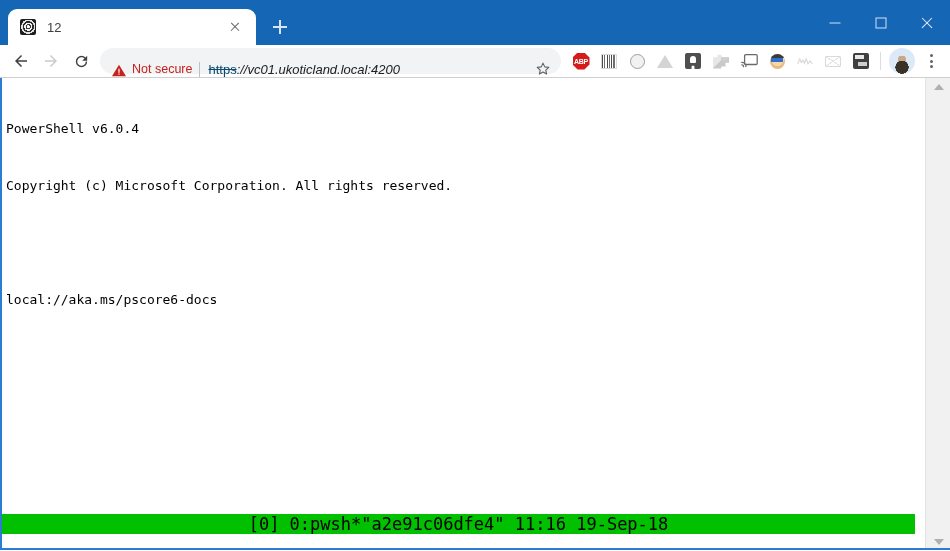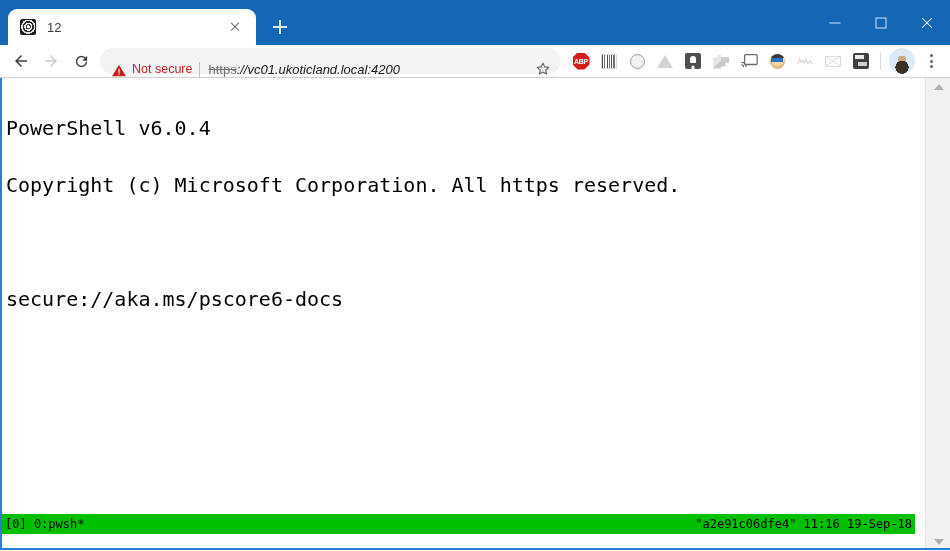--- a/index.html
+++ b/index.html
@@ -182,21 +182,21 @@
   .url {
     font-size: 13px;
     color: #5f6368;
     white-space: nowrap;
     overflow: hidden;
     text-overflow: ellipsis;
     flex: 1 1 auto;
     min-width: 0;
   }
   .url .scheme {
-    color: #737373;
+    color: #0c4a6e;
     text-decoration: line-through;
   }
   .url .host { color: #202124; font-style: italic; }
   .star {
     width: 24px; height: 24px;
     flex: 0 0 24px;
     display: flex; align-items: center; justify-content: center;
     margin-left: 4px;
   }
 
@@ -369,21 +369,21 @@
     box-sizing: border-box;
     overflow: hidden;
   }
   .term-body {
     position: absolute;
     left: 0; top: 0; right: 0;
     bottom: 36px;
     padding: 3px 0 0 4px;
     box-sizing: border-box;
     font-family: "DejaVu Sans Mono", "Liberation Mono", monospace;
-    font-size: 20px;
+    font-size: 13px;
     line-height: 19px;
     color: #000000;
     white-space: pre;
   }
   .term-line { height: 19px; }
   .cursor-block {
     display: inline-block;
     width: 9px;
     height: 15px;
     background: #000000;
@@ -392,25 +392,25 @@
 
   .tmux-status {
     position: absolute;
     left: 0;
     bottom: 16px;
     width: 913px;
     height: 20px;
     background: #00c000;
     color: #000000;
     font-family: "DejaVu Sans Mono", "Liberation Mono", monospace;
-    font-size: 12px;
+    font-size: 17px;
     line-height: 20px;
     display: flex;
     align-items: center;
-    justify-content: space-between;
+    justify-content: center;
     padding: 0 3px;
     box-sizing: border-box;
     white-space: pre;
   }
 
   
   .scrollbar {
     position: absolute;
     right: 0; top: 0;
     width: 25px;
@@ -557,23 +557,23 @@
         <i></i>
         <i></i>
     </div>
   </div>
 
   <div class="page">
 
     <div class="terminal-wrap">
       <div class="term-body">
         <div class="term-line">PowerShell v6.0.4</div>
-        <div class="term-line">Copyright (c) Microsoft Corporation. All https reserved.</div>
+        <div class="term-line">Copyright (c) Microsoft Corporation. All rights reserved.</div>
         <div class="term-line"></div>
-        <div class="term-line">secure://aka.ms/pscore6-docs</div>
+        <div class="term-line">local://aka.ms/pscore6-docs</div>
         <div class="term-line"></div>
       </div>
 
       <div class="tmux-status">
         <span>[0] 0:pwsh*</span>
         <span>"a2e91c06dfe4" 11:16 19-Sep-18</span>
       </div>
     </div>
 
     <div class="scrollbar">

